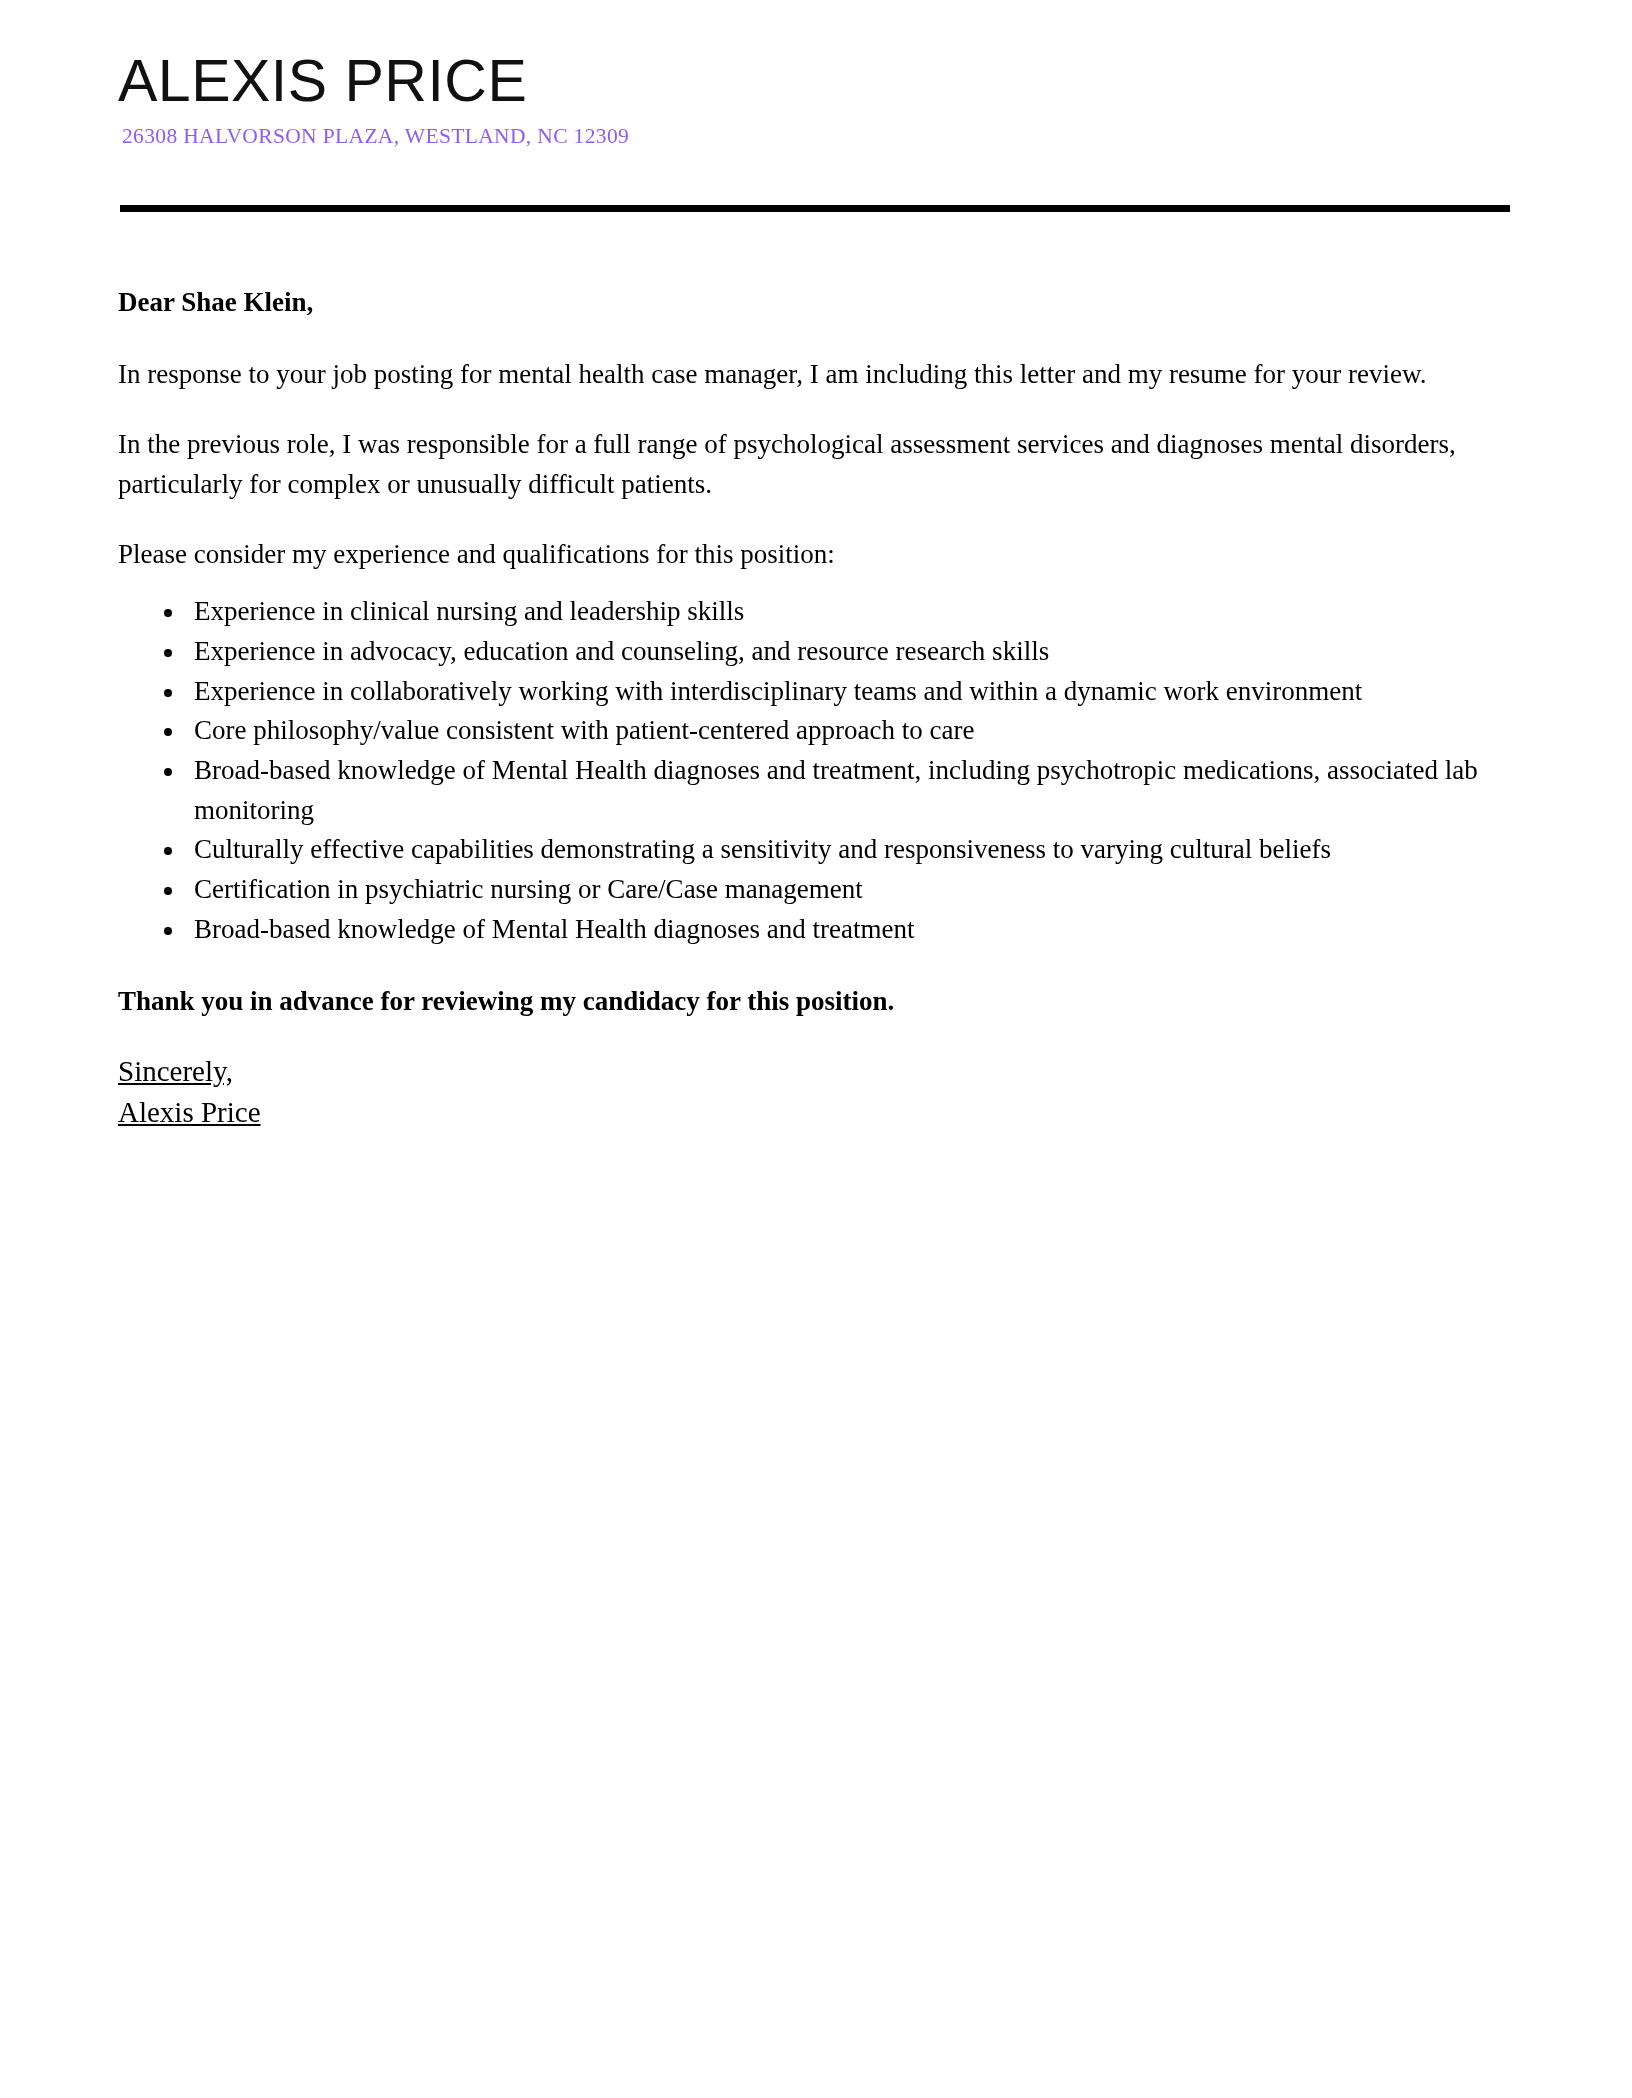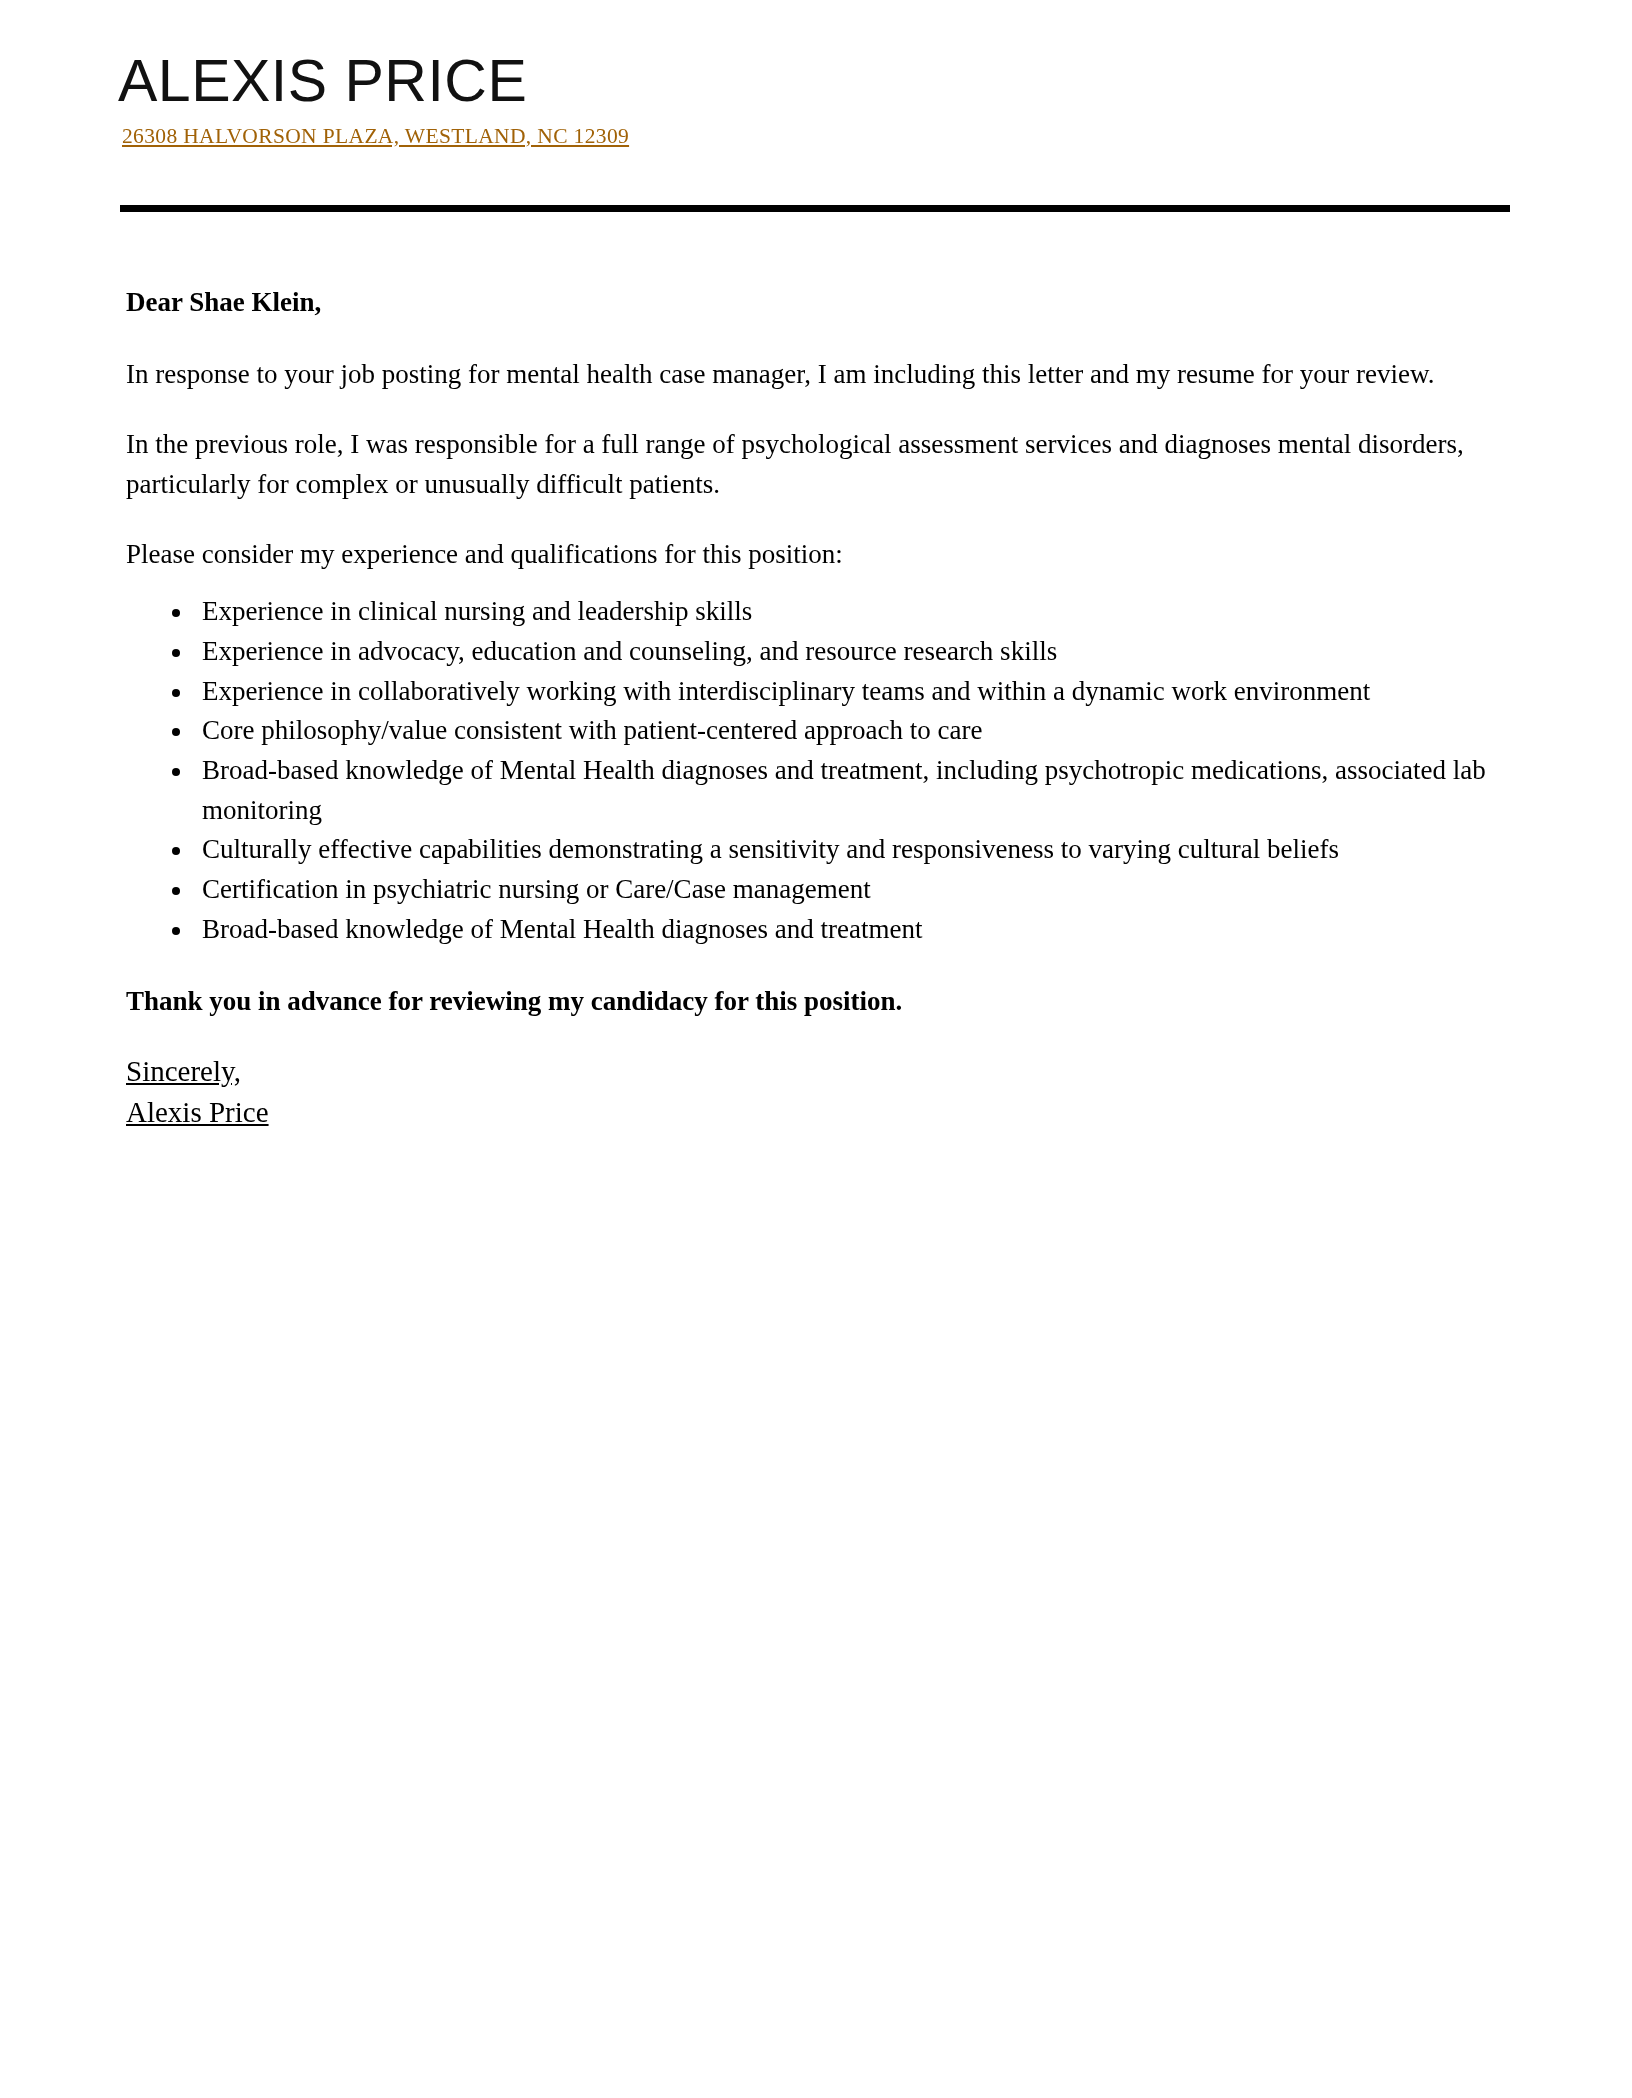--- a/index.html
+++ b/index.html
@@ -43,39 +43,38 @@
     margin: 0;
     white-space: nowrap;
   }
 
   .candidate-address {
     font-family: "Liberation Serif", "DejaVu Serif", serif;
     font-size: 21.5px;
     font-weight: 400;
     letter-spacing: 0.35px;
     line-height: 1.3;
-    color: #a16207;
+    color: #8b5cf6;
     margin: 9px 0 0 4px;
     white-space: nowrap;
-    text-decoration: underline;
   }
 
   .header-rule {
     position: absolute;
     left: 120px;
     top: 205px;
     width: 1390px;
     height: 7px;
     background: #000000;
   }
 
   
   .letter-body {
     position: absolute;
-    left: 126px;
+    left: 118px;
     top: 284px;
     width: 1390px;
   }
 
   .salutation {
     font-size: 27px;
     font-weight: 700;
     line-height: 1.35;
     margin: 0 0 35px 0;
   }

